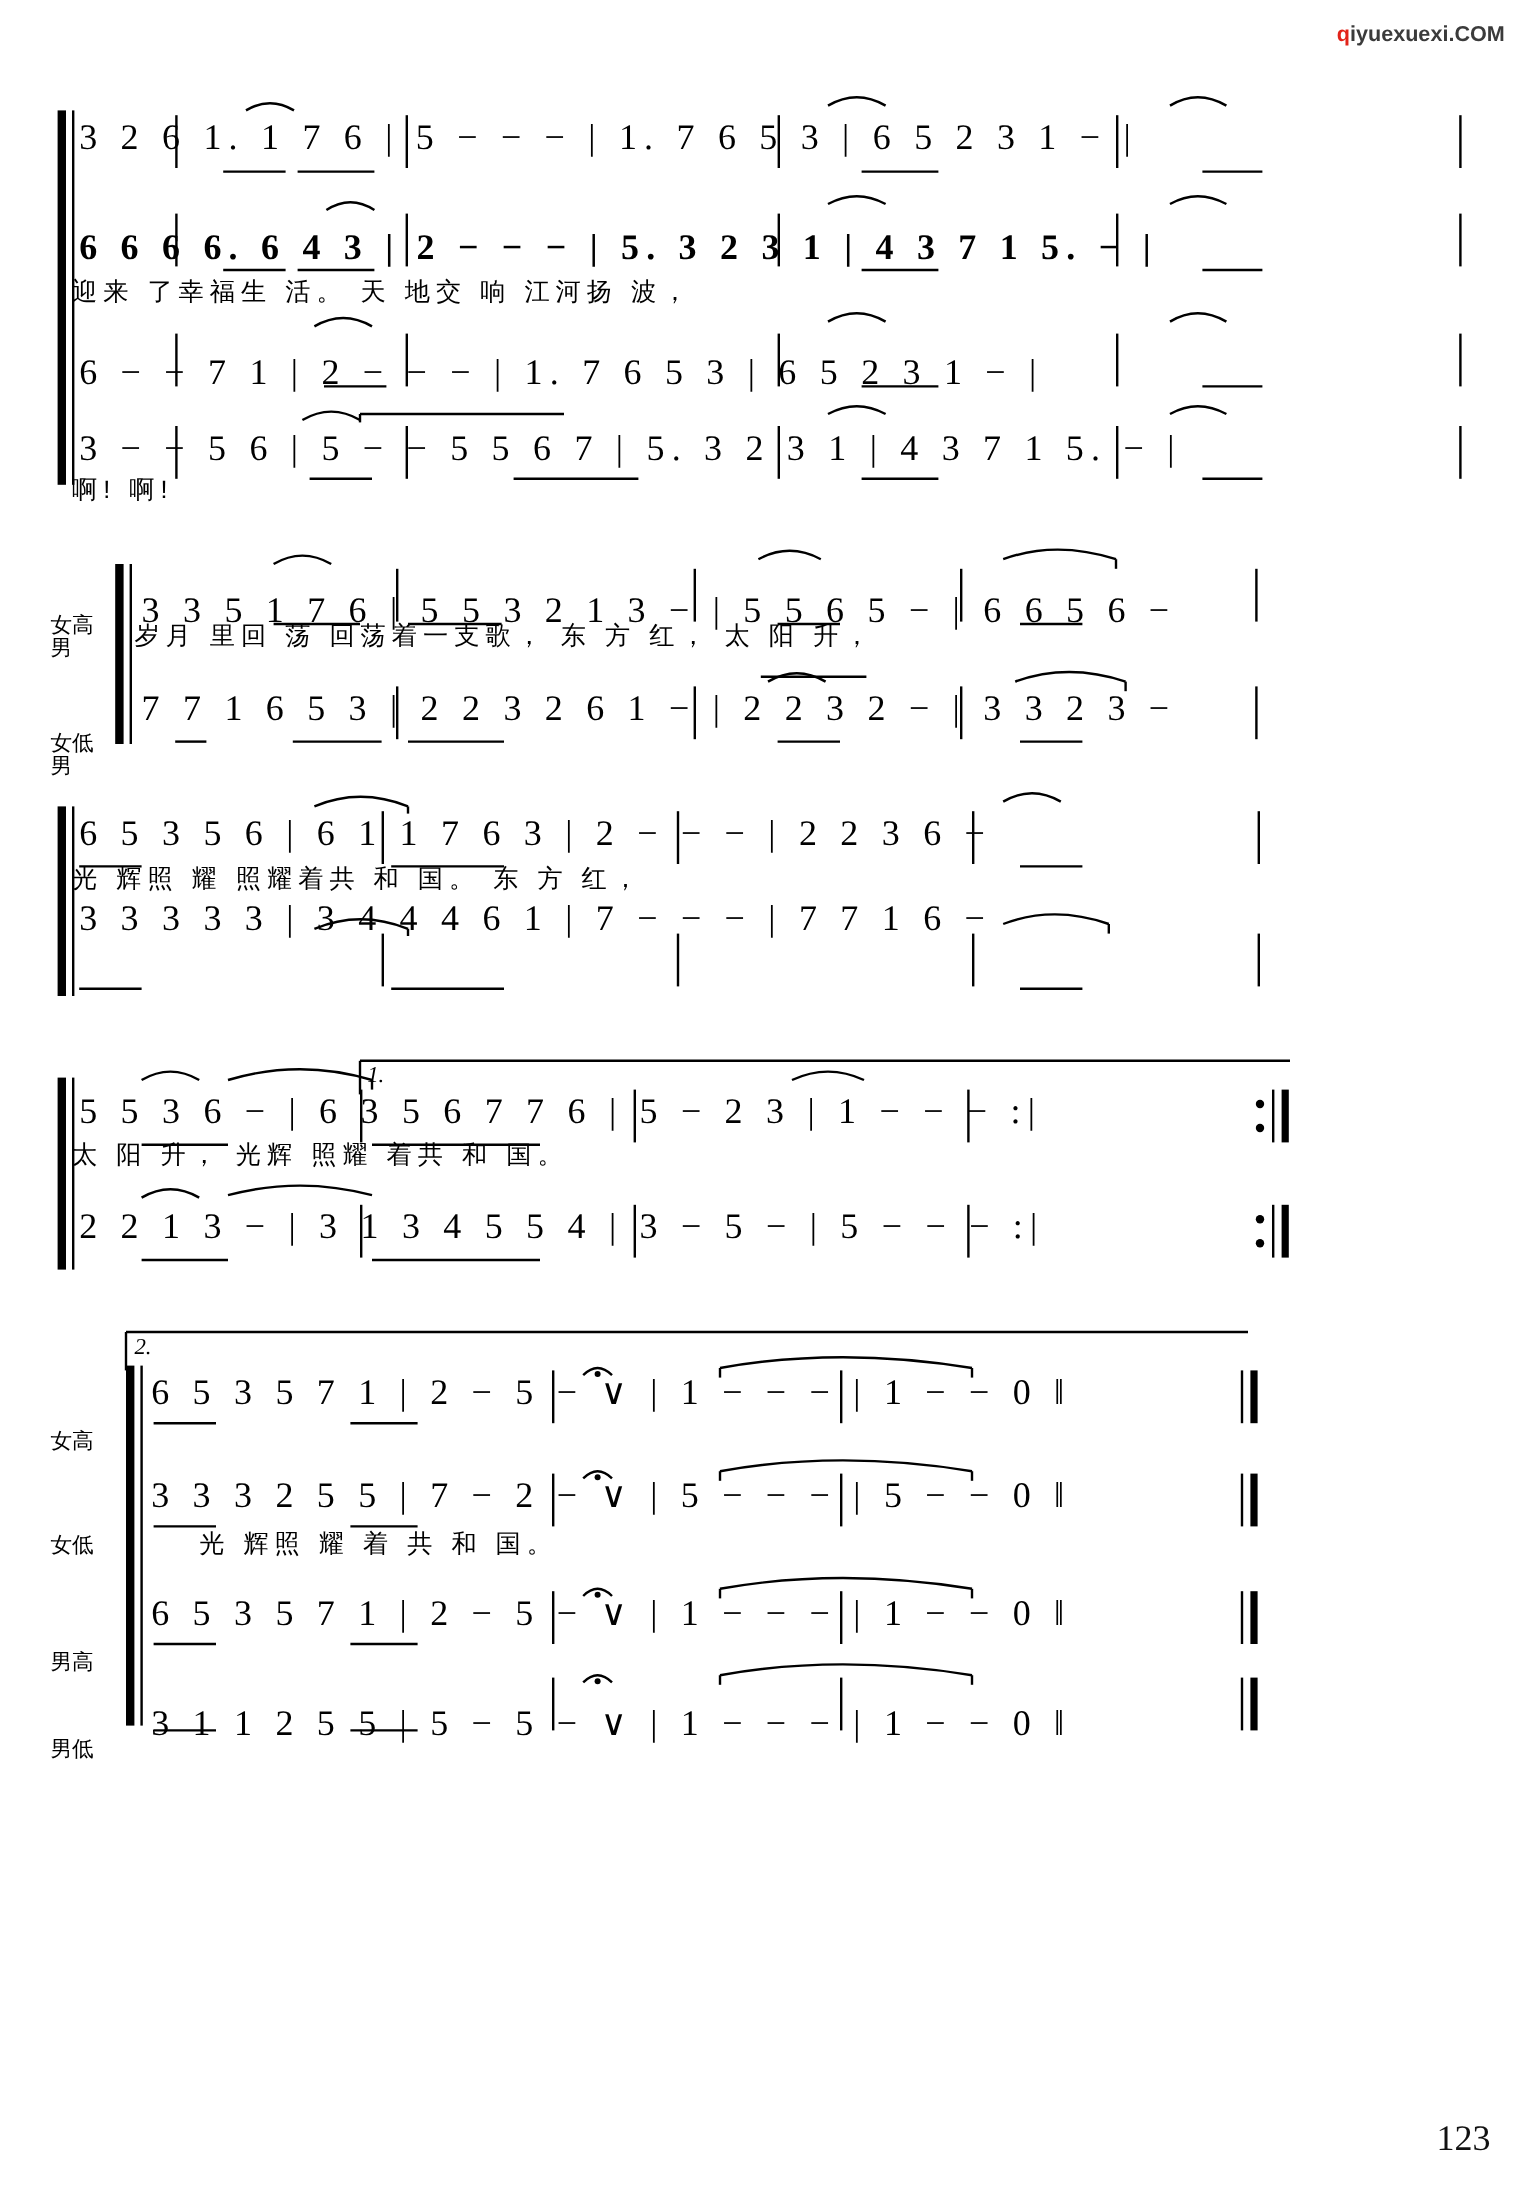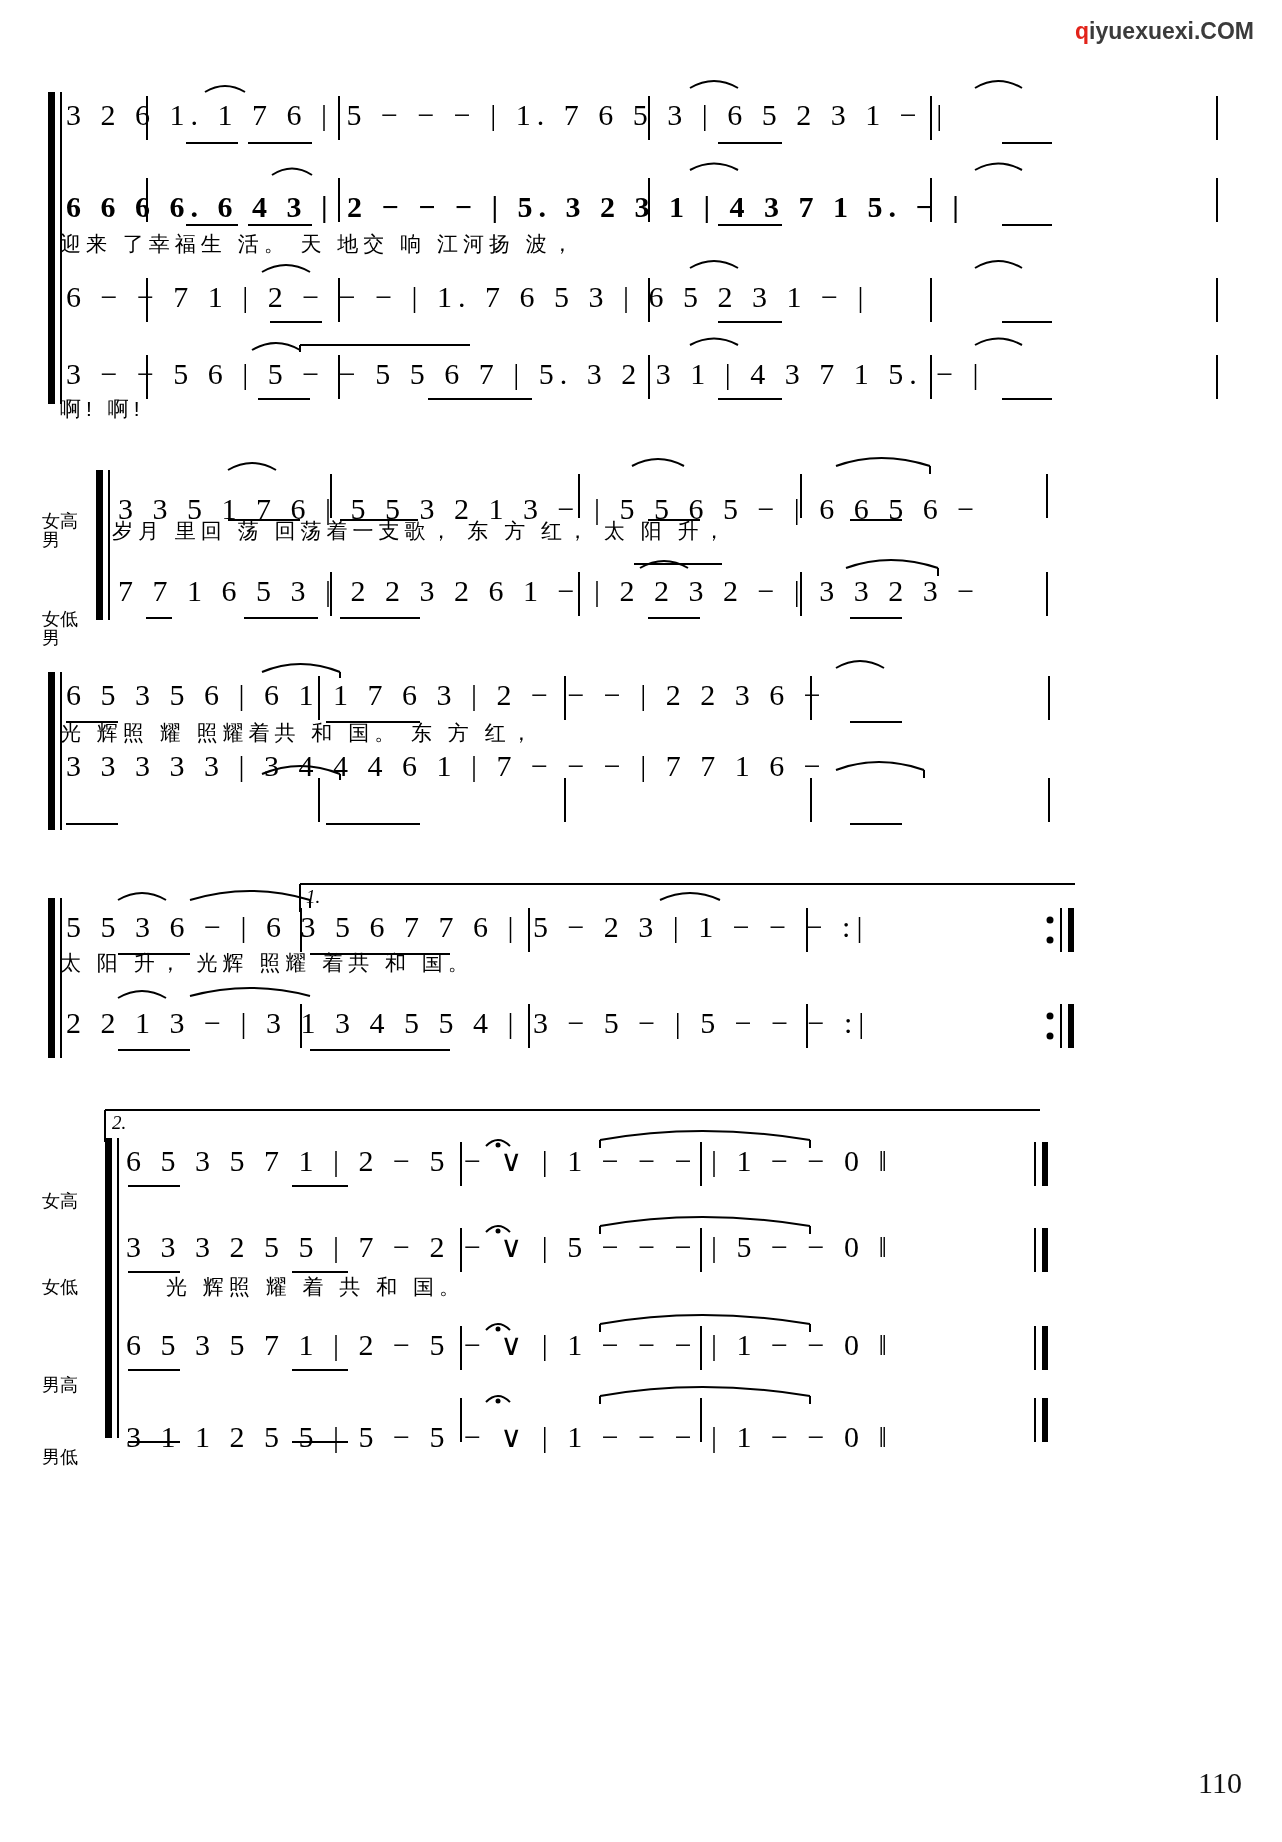--- a/index.html
+++ b/index.html
@@ -15,21 +15,21 @@
     color: #000;
     overflow: hidden;
   }
 
   
   .watermark {
     position: absolute;
     top: 18px;
     right: 28px;
     font-family: "Liberation Sans", sans-serif;
-    font-size: 23px;
+    font-size: 18px;
     font-weight: bold;
     letter-spacing: 0px;
     white-space: nowrap;
   }
   .watermark .wm-red { color: #e2231a; }
   .watermark .wm-dark { color: #3b3b3b; }
 
   
   .page-number {
     position: absolute;
@@ -300,21 +300,21 @@
     <path d="M486,1402 Q498,1390 510,1402" stroke-width="2"></path>
     <circle cx="498" cy="1401" r="2.5" fill="#000" stroke="none"></circle>
   </g>
 </svg>
 
 <div class="row notes" style="left:66px; top:100px; letter-spacing:6px;">3 2   6  1.  1 7 6  | 5   −   −   −   | 1.    7 6 5 3   | 6 5 2 3 1   −   |</div>
 
 <div class="row notes" style="left:66px; top:192px; letter-spacing:6px;font-weight:bold;">6 6   6  6. 6 4 3  | 2   −   −   −   | 5.    3 2 3 1   | 4 3 7 1 5.  −   |</div>
 <div class="row lyrics" style="left:60px; top:233px; letter-spacing:5px;">迎来 了幸福生  活。          天  地交 响  江河扬 波，</div>
 
-<div class="row notes" style="left:66px; top:282px; letter-spacing:6px;text-align:center;">6   −   −   7 1 | 2   −   −   −   | 1.    7 6 5 3   | 6 5 2 3 1   −   |</div>
+<div class="row notes" style="left:66px; top:296px; letter-spacing:6px;text-align:center;">6   −   −   7 1 | 2   −   −   −   | 1.    7 6 5 3   | 6 5 2 3 1   −   |</div>
 
 <div class="row notes" style="left:66px; top:359px; letter-spacing:6px;">3   −   −   5 6 | 5   −   −  5 5 6 7 | 5.   3 2 3 1   | 4 3 7 1 5.  −   |</div>
 <div class="row lyrics" style="left:60px; top:398px; letter-spacing:5px;">       啊!          啊!</div>
 
 <div class="partlabel" style="left:42px; top:472px; width:52px; white-space:pre;">女高
 男</div>
 <div class="row notes" style="left:118px; top:494px; letter-spacing:6px;">3 3   5  1 7 6  | 5 5 3 2 1 3   −   | 5   5 6 5   −   | 6   6 5 6   −</div>
 <div class="row lyrics" style="left:112px; top:520px; letter-spacing:5px;">岁月 里回 荡  回荡着一支歌，   东 方 红，   太 阳 升，</div>
 
 <div class="partlabel" style="left:42px; top:570px; width:52px; white-space:pre;">女低
@@ -340,13 +340,13 @@
 <div class="partlabel" style="left:42px; top:1238px; width:58px;">女低</div>
 <div class="row notes" style="left:126px; top:1232px; letter-spacing:6px;">3 3   3 2   5 5 | 7   −   2   −  ∨ | 5   −   −   −   | 5   −   −   0  ‖</div>
 <div class="row lyrics" style="left:140px; top:1276px; letter-spacing:5px;margin-left:26px;">光 辉照 耀 着 共  和     国。</div>
 
 <div class="partlabel" style="left:42px; top:1336px; width:58px;">男高</div>
 <div class="row notes" style="left:126px; top:1330px; letter-spacing:6px;">6 5   3 5   7 1 | 2   −   5   −  ∨ | 1   −   −   −   | 1   −   −   0  ‖</div>
 
 <div class="partlabel" style="left:42px; top:1408px; width:58px;">男低</div>
 <div class="row notes" style="left:126px; top:1402px; letter-spacing:6px;margin-top:20px;">3 1   1 2   5 5 | 5   −   5   −  ∨ | 1   −   −   −   | 1   −   −   0  ‖</div>
 
-<div class="page-number">110</div>
+<div class="page-number">123</div>
 
 </body></html>

